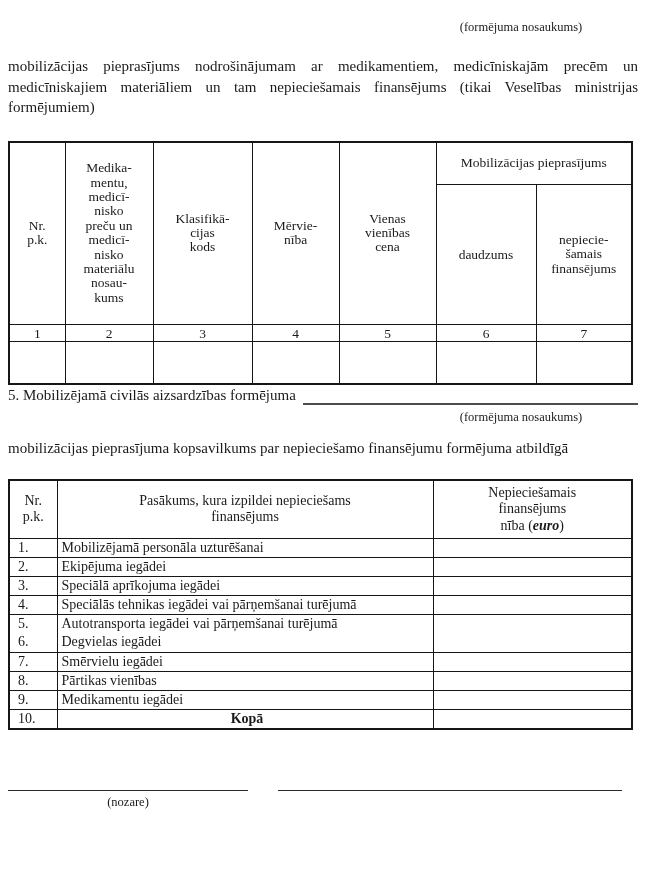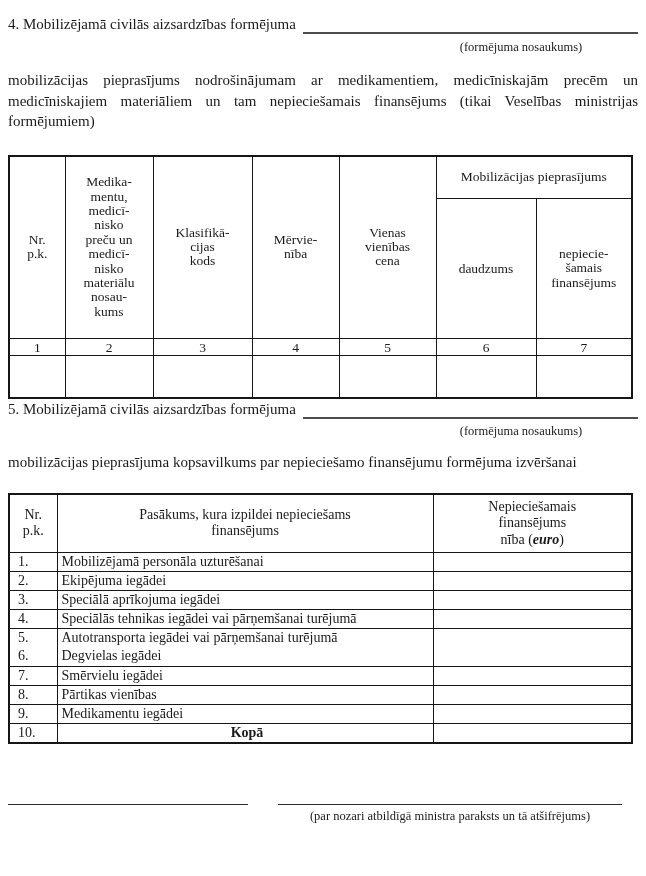--- a/index.html
+++ b/index.html
@@ -13,21 +13,21 @@
   }
   .page { width: 646px; height: 876px; padding: 14px 8px 0 8px; }
 
   
   .heading-row { display: flex; align-items: flex-end; font-size: 15px; line-height: 20px; }
   .heading-text { white-space: nowrap; }
   .blank-line { flex: 1 1 auto; margin-left: 7px; border-bottom: 2px solid #4d4d4d; height: 18px; }
   .caption-row { margin-left: 388px; width: 250px; text-align: center; margin-top: 3px; }
   .caption { font-size: 12.5px; line-height: 14px; margin-top: 13px; }
 
-  .para { margin-top: 15px; font-size: 15px; line-height: 20.5px; text-align: justify; }
+  .para { margin-top: 21px; font-size: 15px; line-height: 20.5px; text-align: justify; }
   .para2 { margin-top: 13px; }
 
   
   table { border-collapse: collapse; table-layout: fixed; width: 623px; border: 2px solid #161616; }
   td, th { border: 1px solid #161616; font-weight: normal; vertical-align: middle; overflow: hidden; }
 
   .t1 { margin-top: 23px; font-size: 13.5px; }
   .t1 th { text-align: center; padding: 1px 2px; }
   .t1 .multi { white-space: pre-line; line-height: 14.4px; }
   .t1 .hdr-top { height: 43px; }
@@ -52,24 +52,20 @@
   .sig-left { width: 240px; }
   .sig-right { width: 344px; }
   .sig-line { height: 3px; border-bottom: 1.5px solid #2b2b2b; }
   .sig-caption { font-size: 12.5px; line-height: 15px; margin-top: 4px; }
 </style>
 </head>
 <body>
 
 <div class="page">
 
-  <div class="heading-row">
-    <span class="heading-text">4. Mobilizējamā civilās aizsardzības formējuma</span>
-    <span class="blank-line"></span>
-  </div>
   <div class="caption-row">
     <span class="caption">(formējuma nosaukums)</span>
   </div>
   <div class="para">mobilizācijas pieprasījums nodrošinājumam ar medikamentiem, medicīniskajām precēm un medicīniskajiem materiāliem un tam nepieciešamais finansējums (tikai Veselības ministrijas formējumiem)</div>
 
   <table class="t1">
     <colgroup>
       <col style="width:56px">
         <col style="width:88px">
         <col style="width:99px">
@@ -129,21 +125,21 @@
   </tbody>
     </table>
 
   <div class="heading-row" style="">
     <span class="heading-text">5. Mobilizējamā civilās aizsardzības formējuma</span>
     <span class="blank-line"></span>
   </div>
   <div class="caption-row" style="margin-top:2px">
     <span class="caption">(formējuma nosaukums)</span>
   </div>
-  <div class="para para2">mobilizācijas pieprasījuma kopsavilkums par nepieciešamo finansējumu formējuma izvēršanai</div>
+  <div class="para para2">mobilizācijas pieprasījuma kopsavilkums par nepieciešamo finansējumu formējuma atbildīgā</div>
 
   <table class="t2">
     <colgroup>
       <col style="width:48px">
         <col style="width:376px">
         <col style="width:199px">
     </colgroup>
     <tbody>
         <tr>
       <th class="multi">Nr.
@@ -205,20 +201,20 @@
       <td class="nr">10.</td>
       <td class="label">Kopā</td>
       <td></td>
     </tr>
   </tbody>
     </table>
 
   <div class="signatures">
     <div class="sig-block sig-left">
       <div class="sig-line"></div>
+      <div class="sig-caption">(nozare)</div>
     </div>
     <div class="sig-block sig-right">
       <div class="sig-line"></div>
-      <div class="sig-caption">(par nozari atbildīgā ministra paraksts un tā atšifrējums)</div>
     </div>
   </div>
 
 </div>
 
 </body></html>

